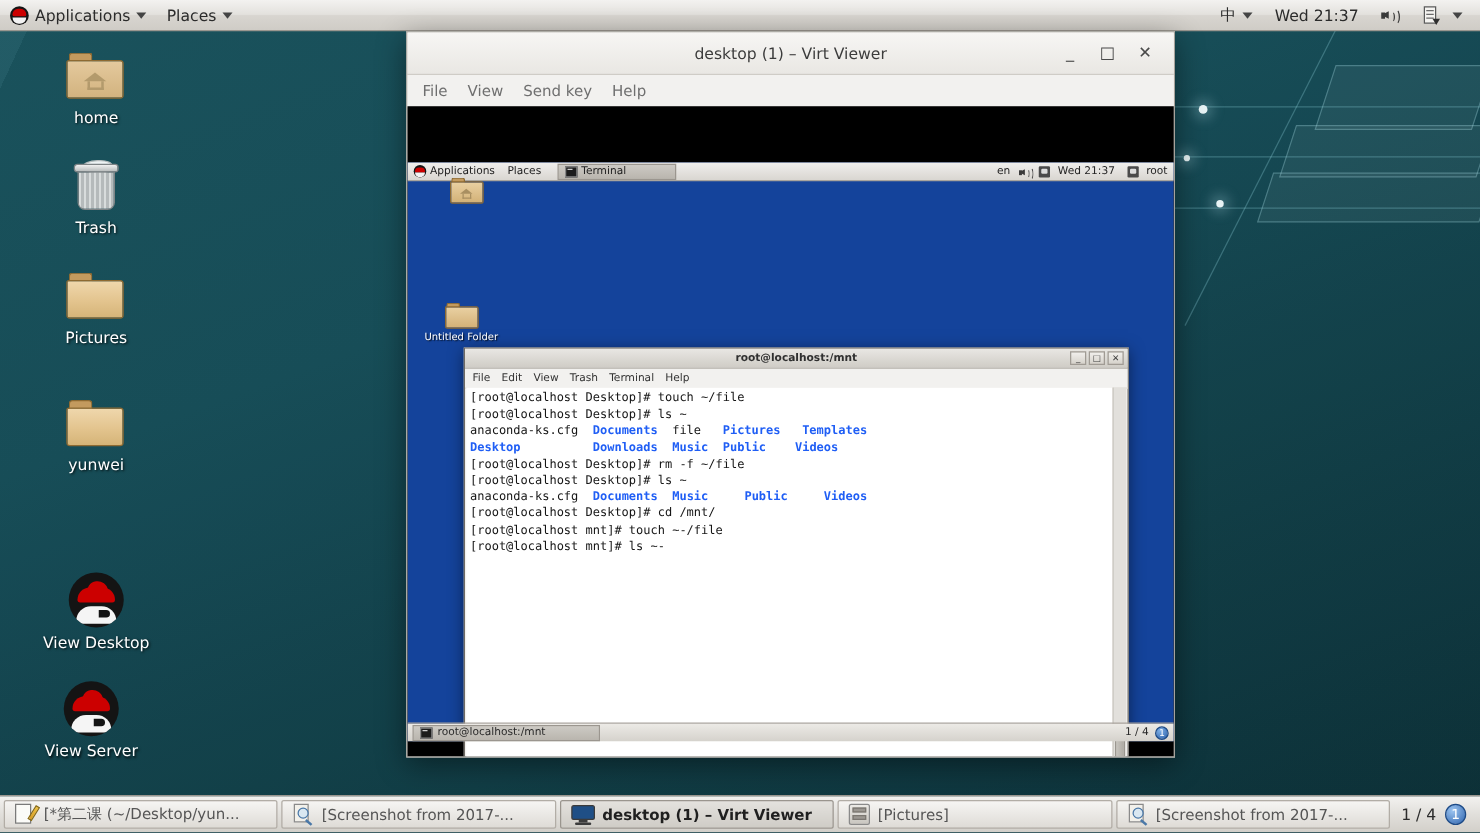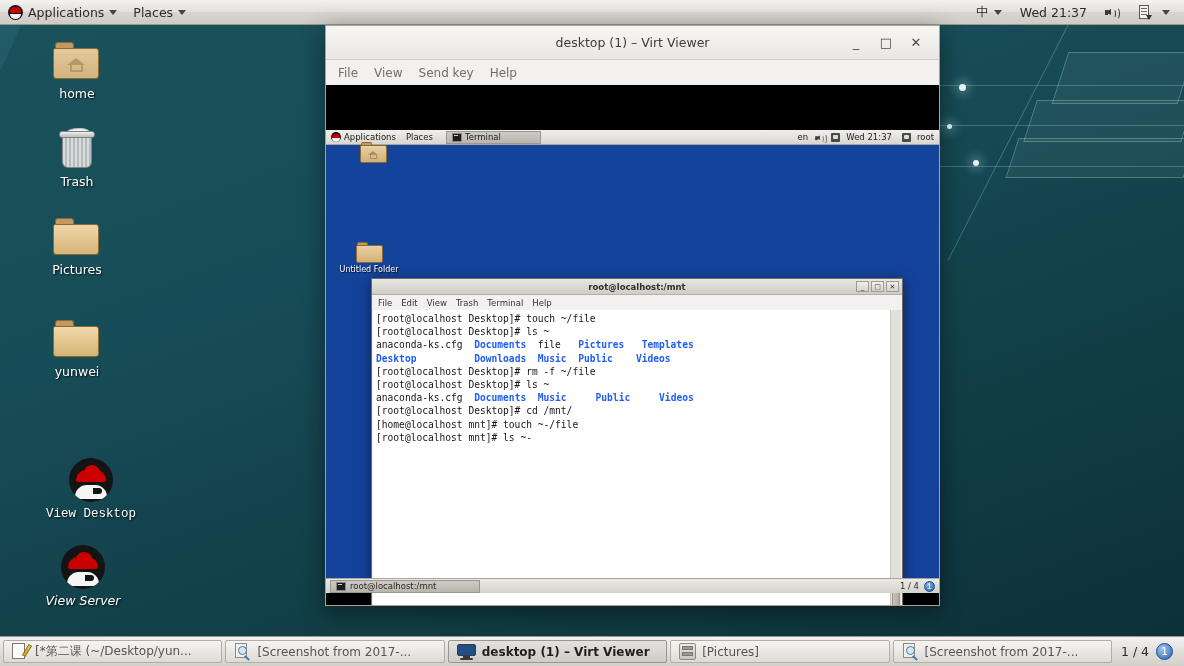--- a/index.html
+++ b/index.html
@@ -261,31 +261,31 @@
 </div>
 
 <div class="desk-icon" style="left:22px;top:320px;">
   <div class="folder">
     <div class="tab"></div>
       <div class="body"></div>
   </div>
   <span class="lbl">yunwei</span>
 </div>
 
-<div class="desk-icon" style="left:36px;top:458px;font-family:Liberation Mono, monospace;">
+<div class="desk-icon" style="left:22px;top:458px;">
   <div class="rhat">
     <div class="crown"></div>
       <div class="brim"></div>
       <div class="face"></div>
       <div class="nose"></div>
   </div>
   <span class="lbl">View Desktop</span>
 </div>
 
-<div class="desk-icon" style="left:28px;top:545px;font-style:italic;">
+<div class="desk-icon" style="left:18px;top:545px;">
   <div class="rhat">
     <div class="crown"></div>
       <div class="brim"></div>
       <div class="face"></div>
       <div class="nose"></div>
   </div>
   <span class="lbl">View Server</span>
 </div>
 
 <div id="virt-win">
@@ -374,21 +374,21 @@
         </div>
         <div id="term-body">
             <div class="ln"><span>[root@localhost Desktop]# touch ~/file</span></div>
             <div class="ln"><span>[root@localhost Desktop]# ls ~</span></div>
             <div class="ln"><span>anaconda-ks.cfg  </span><span class="b">Documents</span><span>  file   </span><span class="b">Pictures</span><span>   </span><span class="b">Templates</span></div>
             <div class="ln"><span class="b">Desktop</span><span>          </span><span class="b">Downloads</span><span>  </span><span class="b">Music</span><span>  </span><span class="b">Public</span><span>    </span><span class="b">Videos</span></div>
             <div class="ln"><span>[root@localhost Desktop]# rm -f ~/file</span></div>
             <div class="ln"><span>[root@localhost Desktop]# ls ~</span></div>
             <div class="ln"><span>anaconda-ks.cfg  </span><span class="b">Documents</span><span>  </span><span class="b">Music</span><span>     </span><span class="b">Public</span><span>     </span><span class="b">Videos</span></div>
             <div class="ln"><span>[root@localhost Desktop]# cd /mnt/</span></div>
-            <div class="ln"><span>[home@localhost mnt]# touch ~-/file</span></div>
+            <div class="ln"><span>[root@localhost mnt]# touch ~-/file</span></div>
             <div class="ln"><span>[root@localhost mnt]# ls ~-</span></div>
           </div>
         <div id="term-scroll">
           <div class="thumb"></div>
         </div>
       </div>
 
       <div id="vm-bottombar">
         <div class="ti">
           <span class="term-mini"></span>

